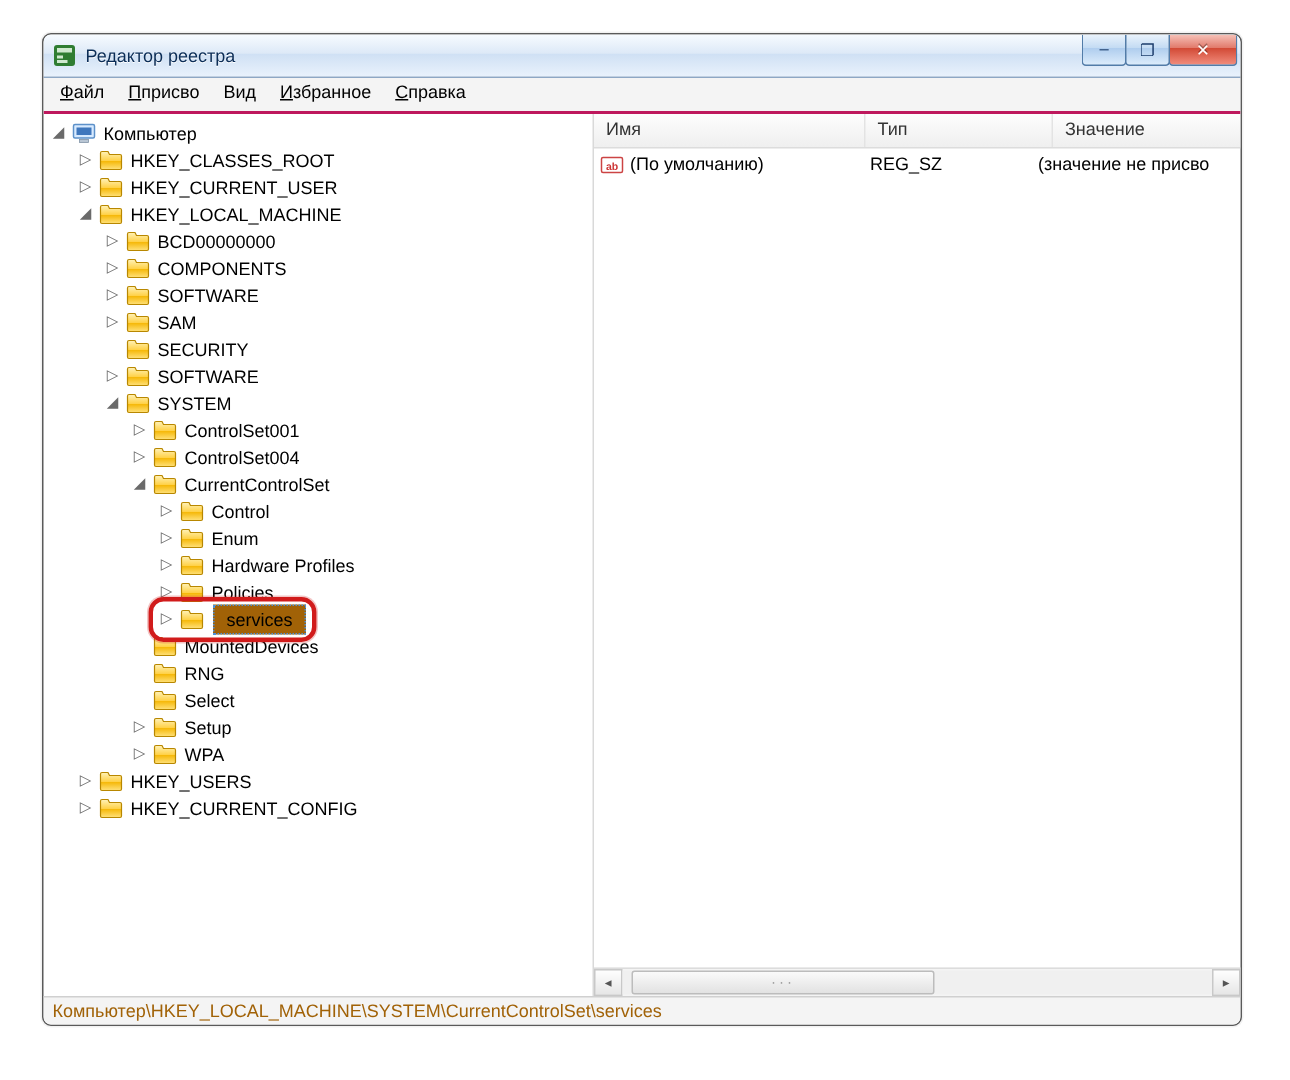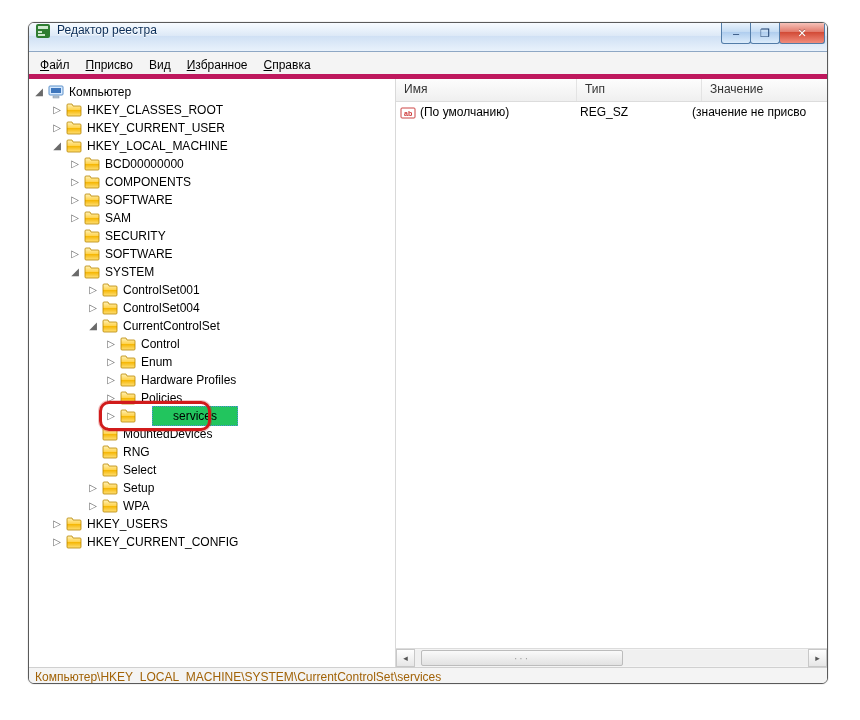--- a/index.html
+++ b/index.html
@@ -1,25 +1,25 @@
 <!DOCTYPE html>
 <html><head>
 <meta charset="utf-8">
 <style>
   html,body{margin:0;padding:0;font-family:"Segoe UI",Tahoma,sans-serif;font-size:12px;background:#fff}
   .desktop{width:860px;height:720px;position:relative;background:#fff}
   .window{position:absolute;left:28px;top:22px;width:798px;height:660px;border:1px solid #5a5a5a;border-radius:6px;overflow:hidden;background:#fff;box-shadow:0 0 0 1px rgba(0,0,0,.05)}
-  .titlebar{height:28px;background:linear-gradient(#f7fbff,#dde9f7 45%,#cfe0f4 46%,#e9f2fc);display:flex;align-items:flex-start;padding:0 0 0 6px;border-bottom:1px solid #8ea7c4;position:relative}
+  .titlebar{height:28px;background:linear-gradient(#f7fbff,#dde9f7 45%,#cfe0f4 46%,#e9f2fc);display:flex;align-items:center;padding:0 0 0 6px;border-bottom:1px solid #8ea7c4;position:relative}
   .titlebar .app-icon{width:16px;height:16px;margin-right:6px;flex:0 0 auto}
   .title-text{color:#0b2d57;text-shadow:0 1px 0 #fff}
   .win-controls{position:absolute;right:2px;top:0;display:flex;height:20px}
   .win-btn{width:28px;height:20px;border:1px solid #527ca8;border-top:none;margin-left:-1px;background:linear-gradient(#eaf3fc,#c3dbf3 45%,#afcdee 46%,#dcecfb);display:flex;align-items:center;justify-content:center;font-size:11px;color:#1b3c6b;border-radius:0 0 3px 3px}
   .win-btn.close{background:linear-gradient(#f6c2b9,#e1796a 45%,#d24a36 46%,#f18c7c);color:#fff;text-shadow:0 -1px 0 rgba(0,0,0,.3);width:44px}
   .win-btn:first-child{border-bottom-left-radius:3px}
-  .menubar{height:22px;background:#f4f4f4;border-bottom:5px solid #be185d;display:flex;align-items:flex-end;padding:0 4px;gap:2px}
+  .menubar{height:22px;background:#f4f4f4;border-bottom:2px solid #be185d;display:flex;align-items:flex-start;padding:0 4px;gap:2px}
   .menu-item{padding:2px 7px;border-radius:2px}
   .menu-item u{text-decoration:underline}
   .content{display:flex;height:588px}
   .tree-pane{width:362px;border-right:1px solid #d9d9d9;overflow:auto;padding:4px 0 0 4px;position:relative}
   .list-pane{flex:1;display:flex;flex-direction:column;position:relative}
   .list-header{display:flex;background:linear-gradient(#fdfdfd,#efefef);border-bottom:1px solid #dcdcdc;height:22px}
   .col{padding:3px 8px;border-right:1px solid #e3e3e3;font-size:12px;color:#333}
   .col.name{width:164px}.col.type{width:108px}.col.val{flex:1;border-right:none}
   .list-body{flex:1;overflow:hidden;padding:2px 0;position:relative}
   .list-row{display:flex;align-items:flex-start;padding:1px 4px}
@@ -30,21 +30,21 @@
   .hscroll .track{flex:1;height:16px;position:relative;background:#f0f0f0}
   .hscroll .thumb{position:absolute;left:6px;top:0;height:14px;width:200px;border:1px solid #bcbcbc;border-radius:2px;background:linear-gradient(#fafafa,#e2e2e2);display:flex;align-items:center;justify-content:center;color:#9a9a9a;font-size:10px;letter-spacing:2px}
   .statusbar{height:20px;border-top:1px solid #d0d0d0;background:#f4f4f4;padding:2px 6px;font-size:12px;color:#a16207}
   
   .node{white-space:nowrap;line-height:18px}
   .row{display:flex;align-items:center;height:18px}
   .twisty{width:12px;text-align:center;color:#6a6a6a;font-size:10px;user-select:none;flex:0 0 auto}
   .twisty.blank{visibility:hidden}
   .folder{width:16px;height:14px;margin:0 3px;flex:0 0 auto}
   .label{padding:0 2px}
-  .label.sel{background:#22c55e;border:1px dotted #4d90d9;padding:0 20px;margin-left:13px}
+  .label.sel{background:#a16207;border:1px dotted #4d90d9;padding:0 8px;margin-left:3px}
   .children{padding-left:18px}
   .depth0{padding-left:0}
   .comp-icon{width:16px;height:14px;margin:0 3px}
   
   .ring{position:absolute;border:3px solid #d11b1b;border-radius:10px;box-shadow:0 0 0 1px rgba(209,27,27,.25);pointer-events:none}
 </style>
 </head>
 <body>
 
 <svg width="0" height="0" style="position:absolute">

